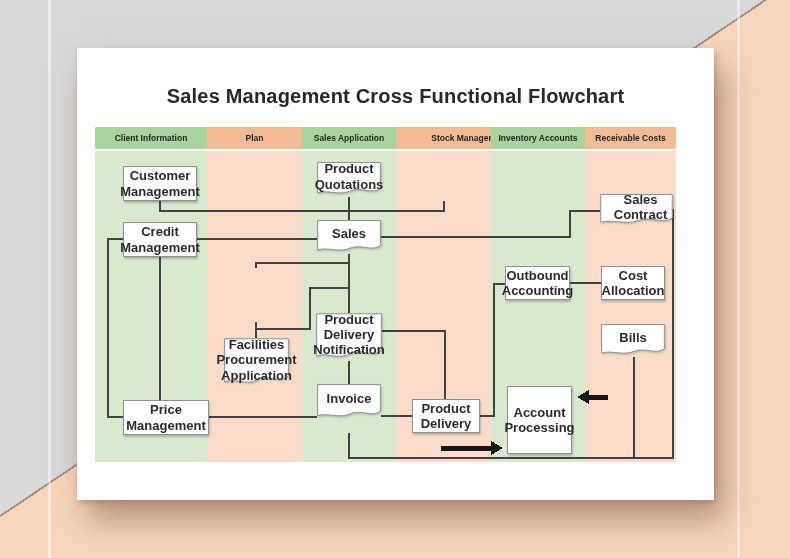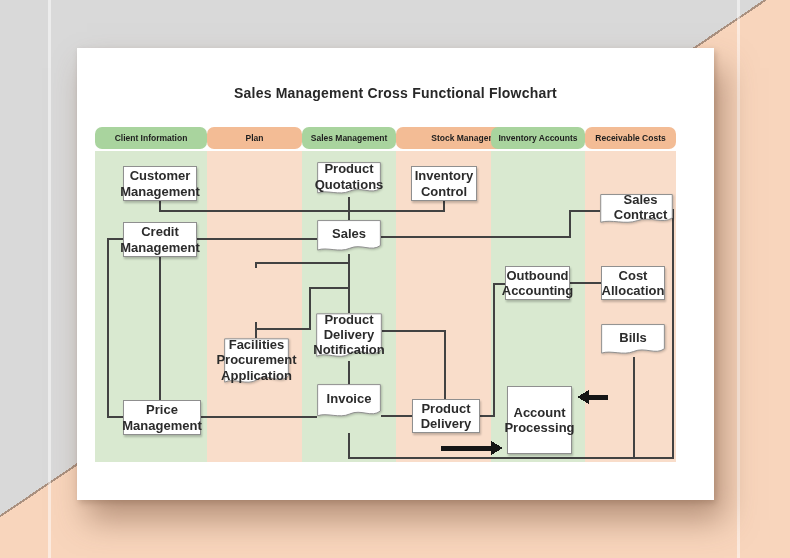--- a/index.html
+++ b/index.html
@@ -11,26 +11,26 @@
   .crease { position:absolute; top:0; bottom:0; width:3px; background:rgba(255,255,255,0.5); z-index:0; }
   #crease-left  { left:48px; }
   #crease-right { left:737px; }
   #page {
     position:absolute; left:77px; top:48px; width:637px; height:452px;
     background:var(--page); z-index:1;
     box-shadow: 10px 20px 30px rgba(120,82,60,0.5), 2px 3px 6px rgba(90,60,40,0.25);
   }
   #page-title {
     position:absolute; left:77px; top:85px; width:637px; text-align:center;
-    font-size:14px; font-weight:bold; color:#282828; letter-spacing:0.2px; z-index:2;
+    font-size:20px; font-weight:bold; color:#282828; letter-spacing:0.2px; z-index:2;
   }
   .lane-header {
     position:absolute; top:127px; height:22px; z-index:2;
     display:flex; align-items:center; justify-content:center;
-    font-size:8.5px; font-weight:bold; color:#1e1e1e; text-align:center;border-radius:7px;
+    font-size:8.5px; font-weight:bold; color:#1e1e1e; text-align:center;
   }
   .lane-body { position:absolute; top:151px; height:311px; z-index:2; }
   #connector-layer { position:absolute; left:0; top:0; z-index:3; pointer-events:none; }
   #connector-layer polyline { fill:none; stroke:var(--connector); stroke-width:1.4; }
   #connector-layer polygon  { fill:var(--arrow); stroke:none; }
   .node {
     position:absolute; z-index:4; display:flex; align-items:center; justify-content:center;
     text-align:center; font-size:13px; font-weight:bold; color:var(--node-text);
     line-height:1.18; white-space:pre-line;
   }
@@ -66,36 +66,34 @@
       <polyline points="382,331 445,331 445,399"></polyline>
       <polyline points="480,416 494,416 494,284 505,284"></polyline>
       <polyline points="570,283 601,283"></polyline>
       <polygon points="441,445.5 491,445.5 491,441 503,448 491,455 491,450.5 441,450.5"></polygon>
       <polygon points="608,394.5 589,394.5 589,390 577,397 589,404 589,399.5 608,399.5"></polygon>
     </svg>
 <div class="lane-header" style="left: 95px; width: 112px; background: rgb(169, 212, 158);">Client Information</div>
     <div class="lane-body" style="left: 95px; width: 112px; background: rgb(217, 233, 208);"></div>
     <div class="lane-header" style="left: 207px; width: 95px; background: rgb(243, 188, 149);">Plan</div>
     <div class="lane-body" style="left: 207px; width: 95px; background: rgb(249, 221, 202);"></div>
-    <div class="lane-header" style="left: 302px; width: 94px; background: rgb(169, 212, 158);">Sales Management</div>
+    <div class="lane-header" style="left: 302px; width: 94px; background: rgb(169, 212, 158);">Sales Application</div>
     <div class="lane-body" style="left: 302px; width: 94px; background: rgb(217, 233, 208);"></div>
     <div class="lane-header" style="left: 396px; width: 108px; background: rgb(243, 188, 149); padding-left: 20px;">Stock Management</div>
     <div class="lane-body" style="left: 396px; width: 95px; background: rgb(249, 221, 202);"></div>
     <div class="lane-header" style="left: 491px; width: 94px; background: rgb(169, 212, 158);">Inventory Accounts</div>
     <div class="lane-body" style="left: 491px; width: 94px; background: rgb(217, 233, 208);"></div>
     <div class="lane-header" style="left: 585px; width: 91px; background: rgb(243, 188, 149);">Receivable Costs</div>
     <div class="lane-body" style="left: 585px; width: 91px; background: rgb(249, 221, 202);"></div>
     <div class="node rect" style="left: 123px; top: 166px; width: 74px; height: 35px;"><span class="label">Customer
 Management</span></div>
     <div class="node doc" style="left: 317px; top: 162px; width: 64px; height: 35px;"><svg viewBox="0 0 100 60" preserveAspectRatio="none">
         <path d="M1 1 L99 1 L99 45 C85 57 69 41 51 50 C35 58 15 47 1 53 Z" fill="#ffffff" stroke="#8f8f8f" vector-effect="non-scaling-stroke"></path>
       </svg><span class="label">Product
 Quotations</span></div>
-    <div class="node rect" style="left: 411px; top: 166px; width: 66px; height: 35px;"><span class="label">Inventory
-Control</span></div>
     <div class="node doc" style="left: 600px; top: 194px; width: 65px; height: 32px; padding-left: 8px;"><svg viewBox="0 0 100 60" preserveAspectRatio="none">
         <path d="M1 1 L99 1 L99 45 C85 57 69 41 51 50 C35 58 15 47 1 53 Z" fill="#ffffff" stroke="#8f8f8f" vector-effect="non-scaling-stroke"></path>
       </svg><span class="label">Sales Contract</span></div>
     <div class="node rect" style="left: 123px; top: 222px; width: 74px; height: 35px;"><span class="label">Credit
 Management</span></div>
     <div class="node doc" style="left: 317px; top: 220px; width: 64px; height: 34px;"><svg viewBox="0 0 100 60" preserveAspectRatio="none">
         <path d="M1 1 L99 1 L99 45 C85 57 69 41 51 50 C35 58 15 47 1 53 Z" fill="#ffffff" stroke="#8f8f8f" vector-effect="non-scaling-stroke"></path>
       </svg><span class="label">Sales</span></div>
     <div class="node rect" style="left: 505px; top: 266px; width: 65px; height: 34px;"><span class="label">Outbound
 Accounting</span></div>
@@ -107,21 +105,21 @@
 Delivery
 Notification</span></div>
     <div class="node doc" style="left: 224px; top: 338px; width: 65px; height: 50px;"><svg viewBox="0 0 100 60" preserveAspectRatio="none">
         <path d="M1 1 L99 1 L99 45 C85 57 69 41 51 50 C35 58 15 47 1 53 Z" fill="#ffffff" stroke="#8f8f8f" vector-effect="non-scaling-stroke"></path>
       </svg><span class="label">Facilities
 Procurement
 Application</span></div>
     <div class="node doc" style="left: 601px; top: 324px; width: 64px; height: 33px;"><svg viewBox="0 0 100 60" preserveAspectRatio="none">
         <path d="M1 1 L99 1 L99 45 C85 57 69 41 51 50 C35 58 15 47 1 53 Z" fill="#ffffff" stroke="#8f8f8f" vector-effect="non-scaling-stroke"></path>
       </svg><span class="label">Bills</span></div>
-    <div class="node rect" style="left: 123px; top: 400px; width: 78px; height: 35px;"><span class="label">Price
+    <div class="node rect" style="left: 123px; top: 400px; width: 86px; height: 35px;"><span class="label">Price
 Management</span></div>
     <div class="node doc" style="left: 317px; top: 384px; width: 64px; height: 36px;"><svg viewBox="0 0 100 60" preserveAspectRatio="none">
         <path d="M1 1 L99 1 L99 45 C85 57 69 41 51 50 C35 58 15 47 1 53 Z" fill="#ffffff" stroke="#8f8f8f" vector-effect="non-scaling-stroke"></path>
       </svg><span class="label">Invoice</span></div>
     <div class="node rect" style="left: 412px; top: 399px; width: 68px; height: 34px;"><span class="label">Product
 Delivery</span></div>
     <div class="node rect" style="left: 507px; top: 386px; width: 65px; height: 68px;"><span class="label">Account
 Processing</span></div>
   </div>
 

